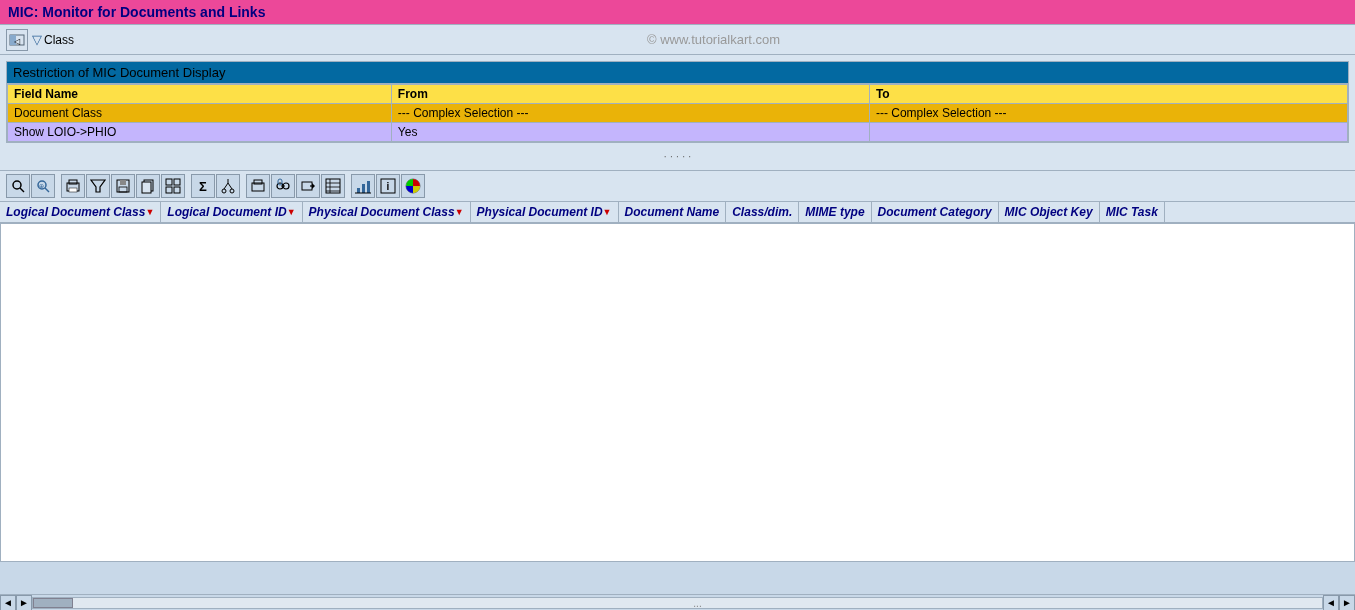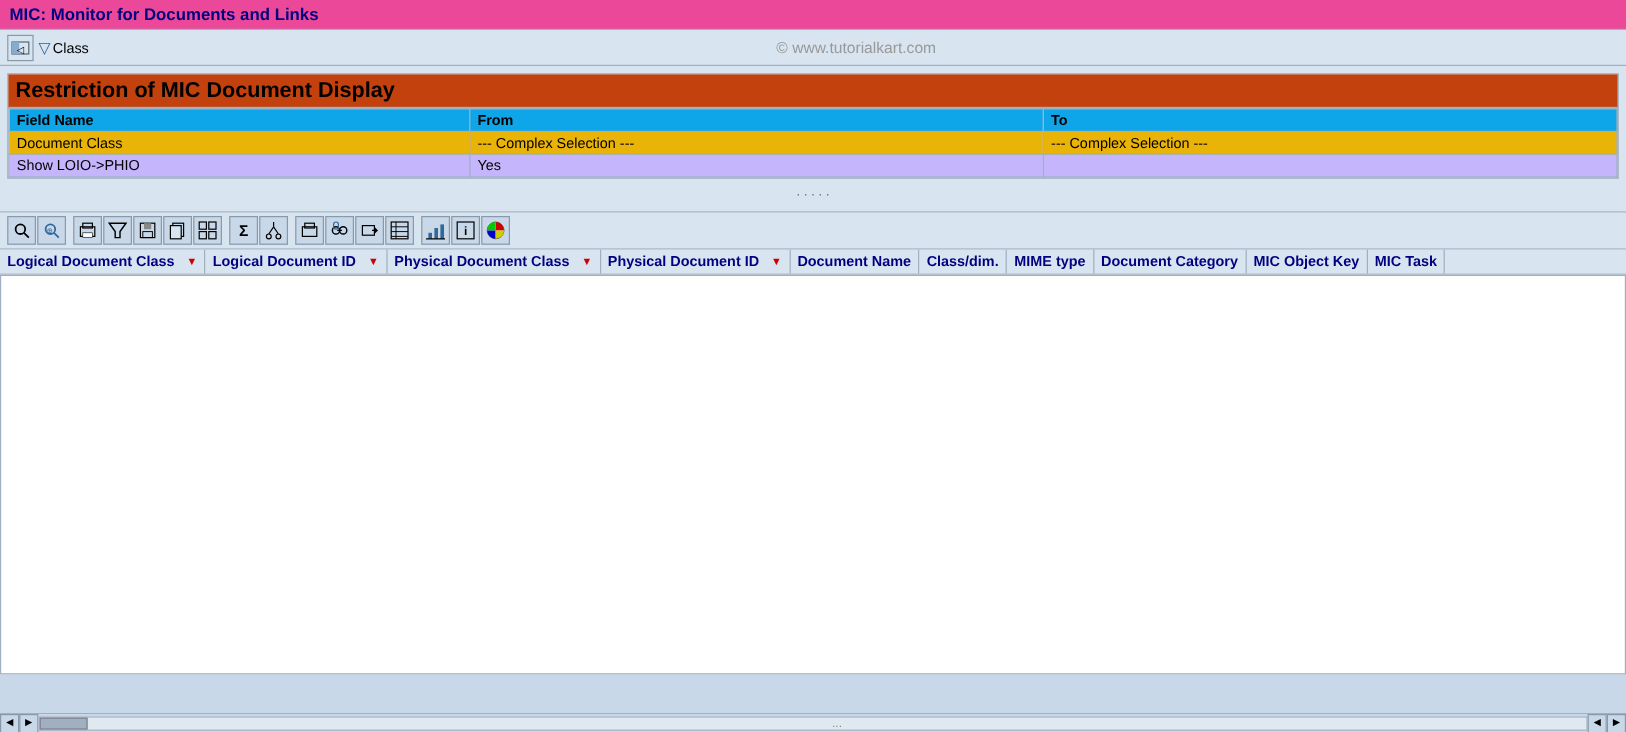--- a/index.html
+++ b/index.html
@@ -67,34 +67,34 @@
     }
 
     
     .restriction-panel {
       background: #d8e4f0;
       border: 1px solid #a0b0c0;
       margin-bottom: 6px;
     }
 
     .restriction-title {
-      font-size: 18px;
-      font-weight: bold;
+      font-size: 13px;
+      font-weight: normal;
       padding: 3px 6px;
-      background: #c2410c;
+      background: #0369a1;
       border-bottom: 1px solid #a0b0c0;
     }
 
     .restriction-table {
       width: 100%;
       border-collapse: collapse;
     }
 
     .restriction-table th {
-      background: #0ea5e9;
+      background: #fde047;
       border: 1px solid #a0b0c0;
       padding: 2px 6px;
       text-align: left;
       font-weight: bold;
       font-size: 12px;
     }
 
     .restriction-table td {
       border: 1px solid #a0b0c0;
       padding: 2px 6px;
@@ -154,22 +154,23 @@
     }
 
     .col-header {
       padding: 3px 6px;
       border-right: 1px solid #a0b0c0;
       font-size: 12px;
       font-weight: bold;
       white-space: nowrap;
       display: flex;
       align-items: center;
-      gap: 10px;
+      gap: 0;
       color: #000080;
+      font-style: italic;
     }
 
     .col-header .sort-icon {
       color: #cc0000;
       font-size: 9px;
     }
 
     
     .data-area {
       background: #ffffff;

